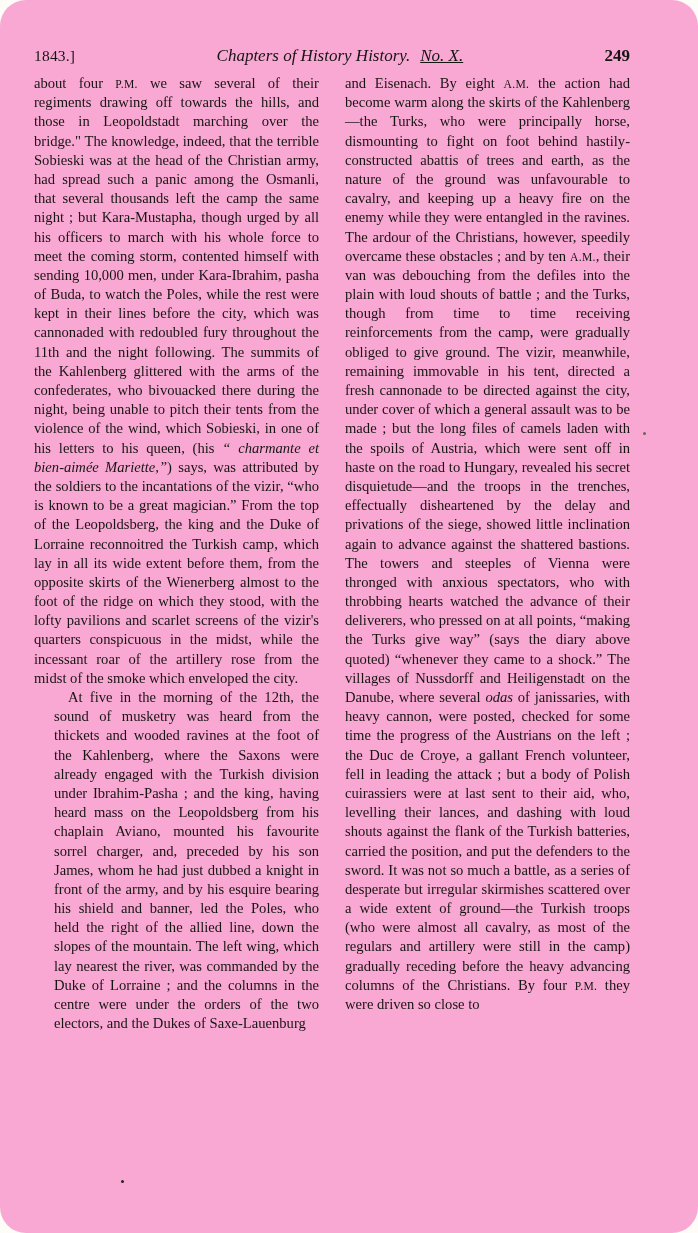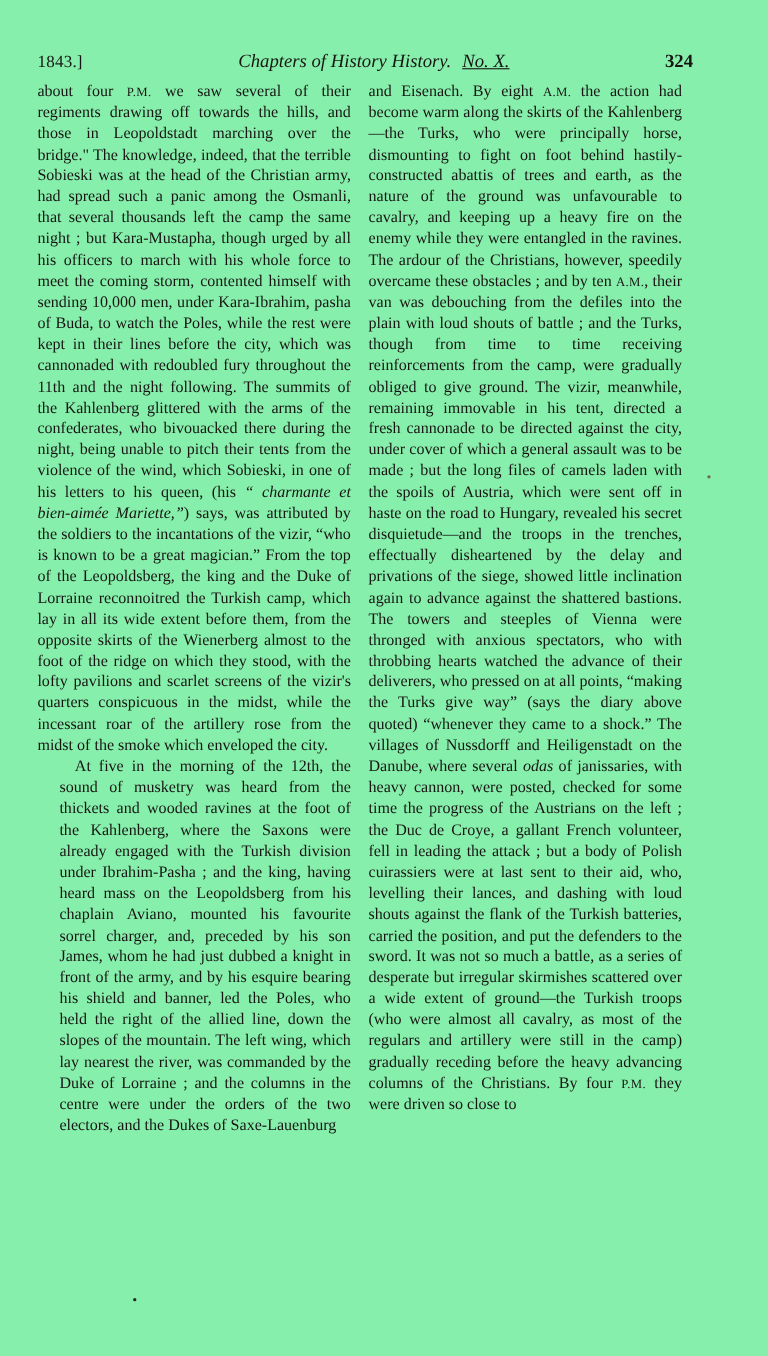--- a/index.html
+++ b/index.html
@@ -4,25 +4,26 @@
 <style>
   html, body {
     margin: 0;
     padding: 0;
     background: #fdfcf7;
   }
   .page {
     position: relative;
     width: 698px;
     height: 1233px;
-    background: #86efac;
+    background: #f9a8d4;
     box-sizing: border-box;
     font-family: "Liberation Serif", serif;
     color: #171512;
     overflow: hidden;
+    border-radius: 26px;
   }
   .page-inner {
     position: absolute;
     left: 34px;
     top: 46px;
     width: 596px;
   }
   .header {
     display: flex;
     align-items: baseline;
@@ -55,21 +56,21 @@
   }
   .header-right {
     font-size: 17px;
     font-weight: bold;
     font-family: "Liberation Serif", serif;
     white-space: nowrap;
   }
   .columns {
     display: flex;
     width: 100%;
-    gap: 16px;
+    gap: 26px;
     margin-top: 6px;
   }
   .col {
     width: 285px;
     font-size: 14.6px;
     line-height: 1.315;
     text-align: justify;
     text-justify: inter-word;
     hyphens: none;
   }
@@ -114,21 +115,21 @@
 <body>
 
 <div class="page">
   <div class="page-inner">
 
     <div class="header">
       <div class="header-left">1843.]</div>
       <div class="header-center">
         <span class="nonital">Chapters of History History.</span><span class="num">No. X.</span>
       </div>
-      <div class="header-right">324</div>
+      <div class="header-right">249</div>
     </div>
 
     <div class="columns">
       <div class="col" id="col-left">
           <p><span>about four </span><span class="sc">P.M.</span><span> we saw several of their regiments drawing off towards the hills, and those in Leopoldstadt marching over the bridge."  The knowledge, indeed, that the terrible Sobieski was at the head of the Christian army, had spread such a panic among the Osmanli, that several thousands left the camp the same night ; but Kara-Mustapha, though urged by all his officers to march with his whole force to meet the coming storm, contented himself with sending 10,000 men, under Kara-Ibrahim, pasha of Buda, to watch the Poles, while the rest were kept in their lines before the city, which was cannonaded with redoubled fury throughout the 11th and the night following.  The summits of the Kahlenberg glittered with the arms of the confederates, who bivouacked there during the night, being unable to pitch their tents from the violence of the wind, which Sobieski, in one of his letters to his queen, (his </span><span class="ital">“ charmante et bien-aimée Mariette,”</span><span>) says, was attributed by the soldiers to the incantations of the vizir, “who is known to be a great magician.”  From the top of the Leopoldsberg, the king and the Duke of Lorraine reconnoitred the Turkish camp, which lay in all its wide extent before them, from the opposite skirts of the Wienerberg almost to the foot of the ridge on which they stood, with the lofty pavilions and scarlet screens of the vizir's quarters conspicuous in the midst, while the incessant roar of the artillery rose from the midst of the smoke which enveloped the city.</span></p>
           <p class="indent"><span>At five in the morning of the 12th, the sound of musketry was heard from the thickets and wooded ravines at the foot of the Kahlenberg, where the Saxons were already engaged with the Turkish division under Ibrahim-Pasha ; and the king, having heard mass on the Leopoldsberg from his chaplain Aviano, mounted his favourite sorrel charger, and, preceded by his son James, whom he had just dubbed a knight in front of the army, and by his esquire bearing his shield and banner, led the Poles, who held the right of the allied line, down the slopes of the mountain.  The left wing, which lay nearest the river, was commanded by the Duke of Lorraine ; and the columns in the centre were under the orders of the two electors, and the Dukes of Saxe-Lauenburg</span></p>
         </div>
       <div class="col" id="col-right">
           <p><span>and Eisenach.  By eight </span><span class="sc">A.M.</span><span> the action had become warm along the skirts of the Kahlenberg—the Turks, who were principally horse, dismounting to fight on foot behind hastily-constructed abattis of trees and earth, as the nature of the ground was unfavourable to cavalry, and keeping up a heavy fire on the enemy while they were entangled in the ravines.  The ardour of the Christians, however, speedily overcame these obstacles ; and by ten </span><span class="sc">A.M.</span><span>, their van was debouching from the defiles into the plain with loud shouts of battle ; and the Turks, though from time to time receiving reinforcements from the camp, were gradually obliged to give ground.  The vizir, meanwhile, remaining immovable in his tent, directed a fresh cannonade to be directed against the city, under cover of which a general assault was to be made ; but the long files of camels laden with the spoils of Austria, which were sent off in haste on the road to Hungary, revealed his secret disquietude—and the troops in the trenches, effectually disheartened by the delay and privations of the siege, showed little inclination again to advance against the shattered bastions.  The towers and steeples of Vienna were thronged with anxious spectators, who with throbbing hearts watched the advance of their deliverers, who pressed on at all points, “making the Turks give way” (says the diary above quoted) “whenever they came to a shock.”  The villages of Nussdorff and Heiligenstadt on the Danube, where several </span><span class="ital">odas</span><span> of janissaries, with heavy cannon, were posted, checked for some time the progress of the Austrians on the left ; the Duc de Croye, a gallant French volunteer, fell in leading the attack ; but a body of Polish cuirassiers were at last sent to their aid, who, levelling their lances, and dashing with loud shouts against the flank of the Turkish batteries, carried the position, and put the defenders to the sword.  It was not so much a battle, as a series of desperate but irregular skirmishes scattered over a wide extent of ground—the Turkish troops (who were almost all cavalry, as most of the regulars and artillery were still in the camp) gradually receding before the heavy advancing columns of the Christians.  By four </span><span class="sc">P.M.</span><span> they were driven so close to</span></p>
         </div>

